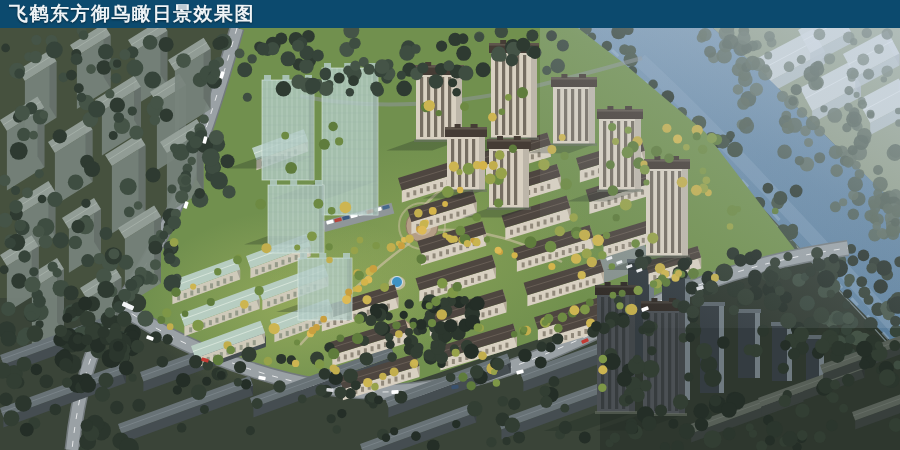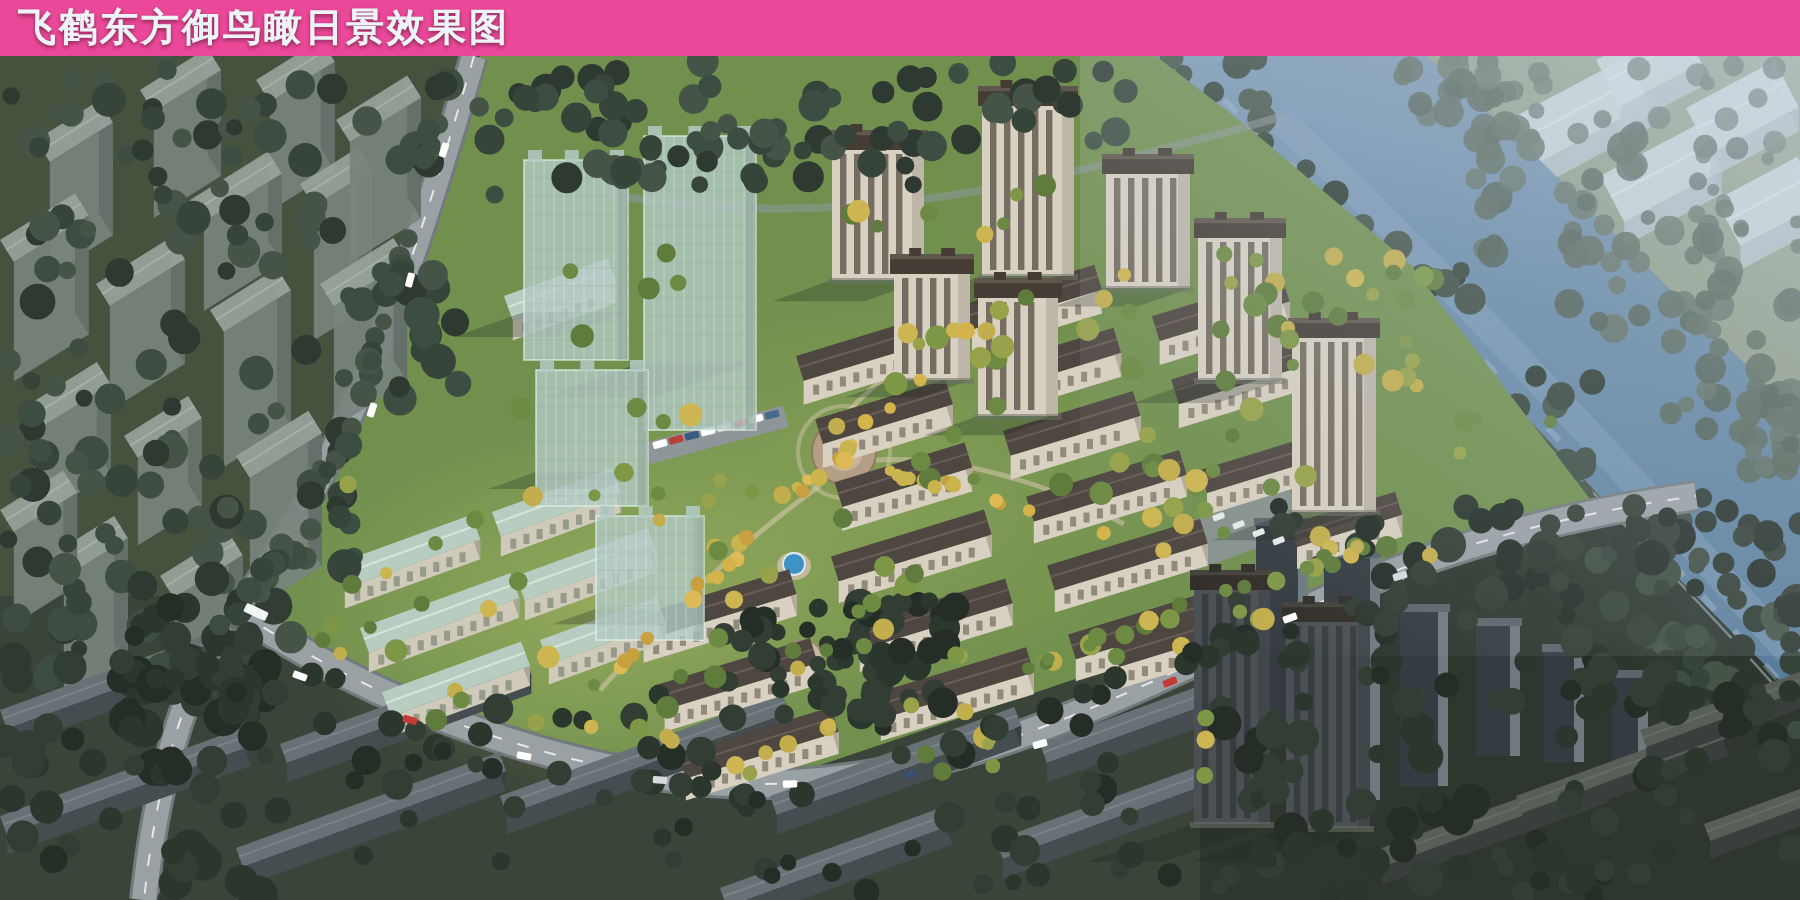--- a/index.html
+++ b/index.html
@@ -2091,16 +2091,16 @@
         <rect x="-3.6" y="-1.8" width="7.2" height="3.6" rx="0.8" fill="#ffffff" transform="translate(186 205) rotate(-72)"></rect>
         <rect x="606" y="258" width="6" height="3" rx="0.7" fill="#e8eaec" transform="rotate(-20 606 258)"></rect>
         <rect x="616" y="262" width="6" height="3" rx="0.7" fill="#e8eaec" transform="rotate(-20 616 262)"></rect>
         <rect x="626" y="266" width="6" height="3" rx="0.7" fill="#e8eaec" transform="rotate(-20 626 266)"></rect>
         <rect x="636" y="270" width="6" height="3" rx="0.7" fill="#e8eaec" transform="rotate(-20 636 270)"></rect>
       </g>
 
     <rect x="540" y="28" width="360" height="300" fill="url(#hazeG)"></rect>
   </svg>
 
-  <div class="titlebar" id="titlebar" style="background: #ec4899; text-align: right;">
+  <div class="titlebar" id="titlebar" style="background: #0c4a6e; text-align: right;">
     <span style="color: rgb(238, 243, 246);">飞鹤东方御鸟瞰日景效果图</span>
   </div>
 </div>
 
 </body></html>

